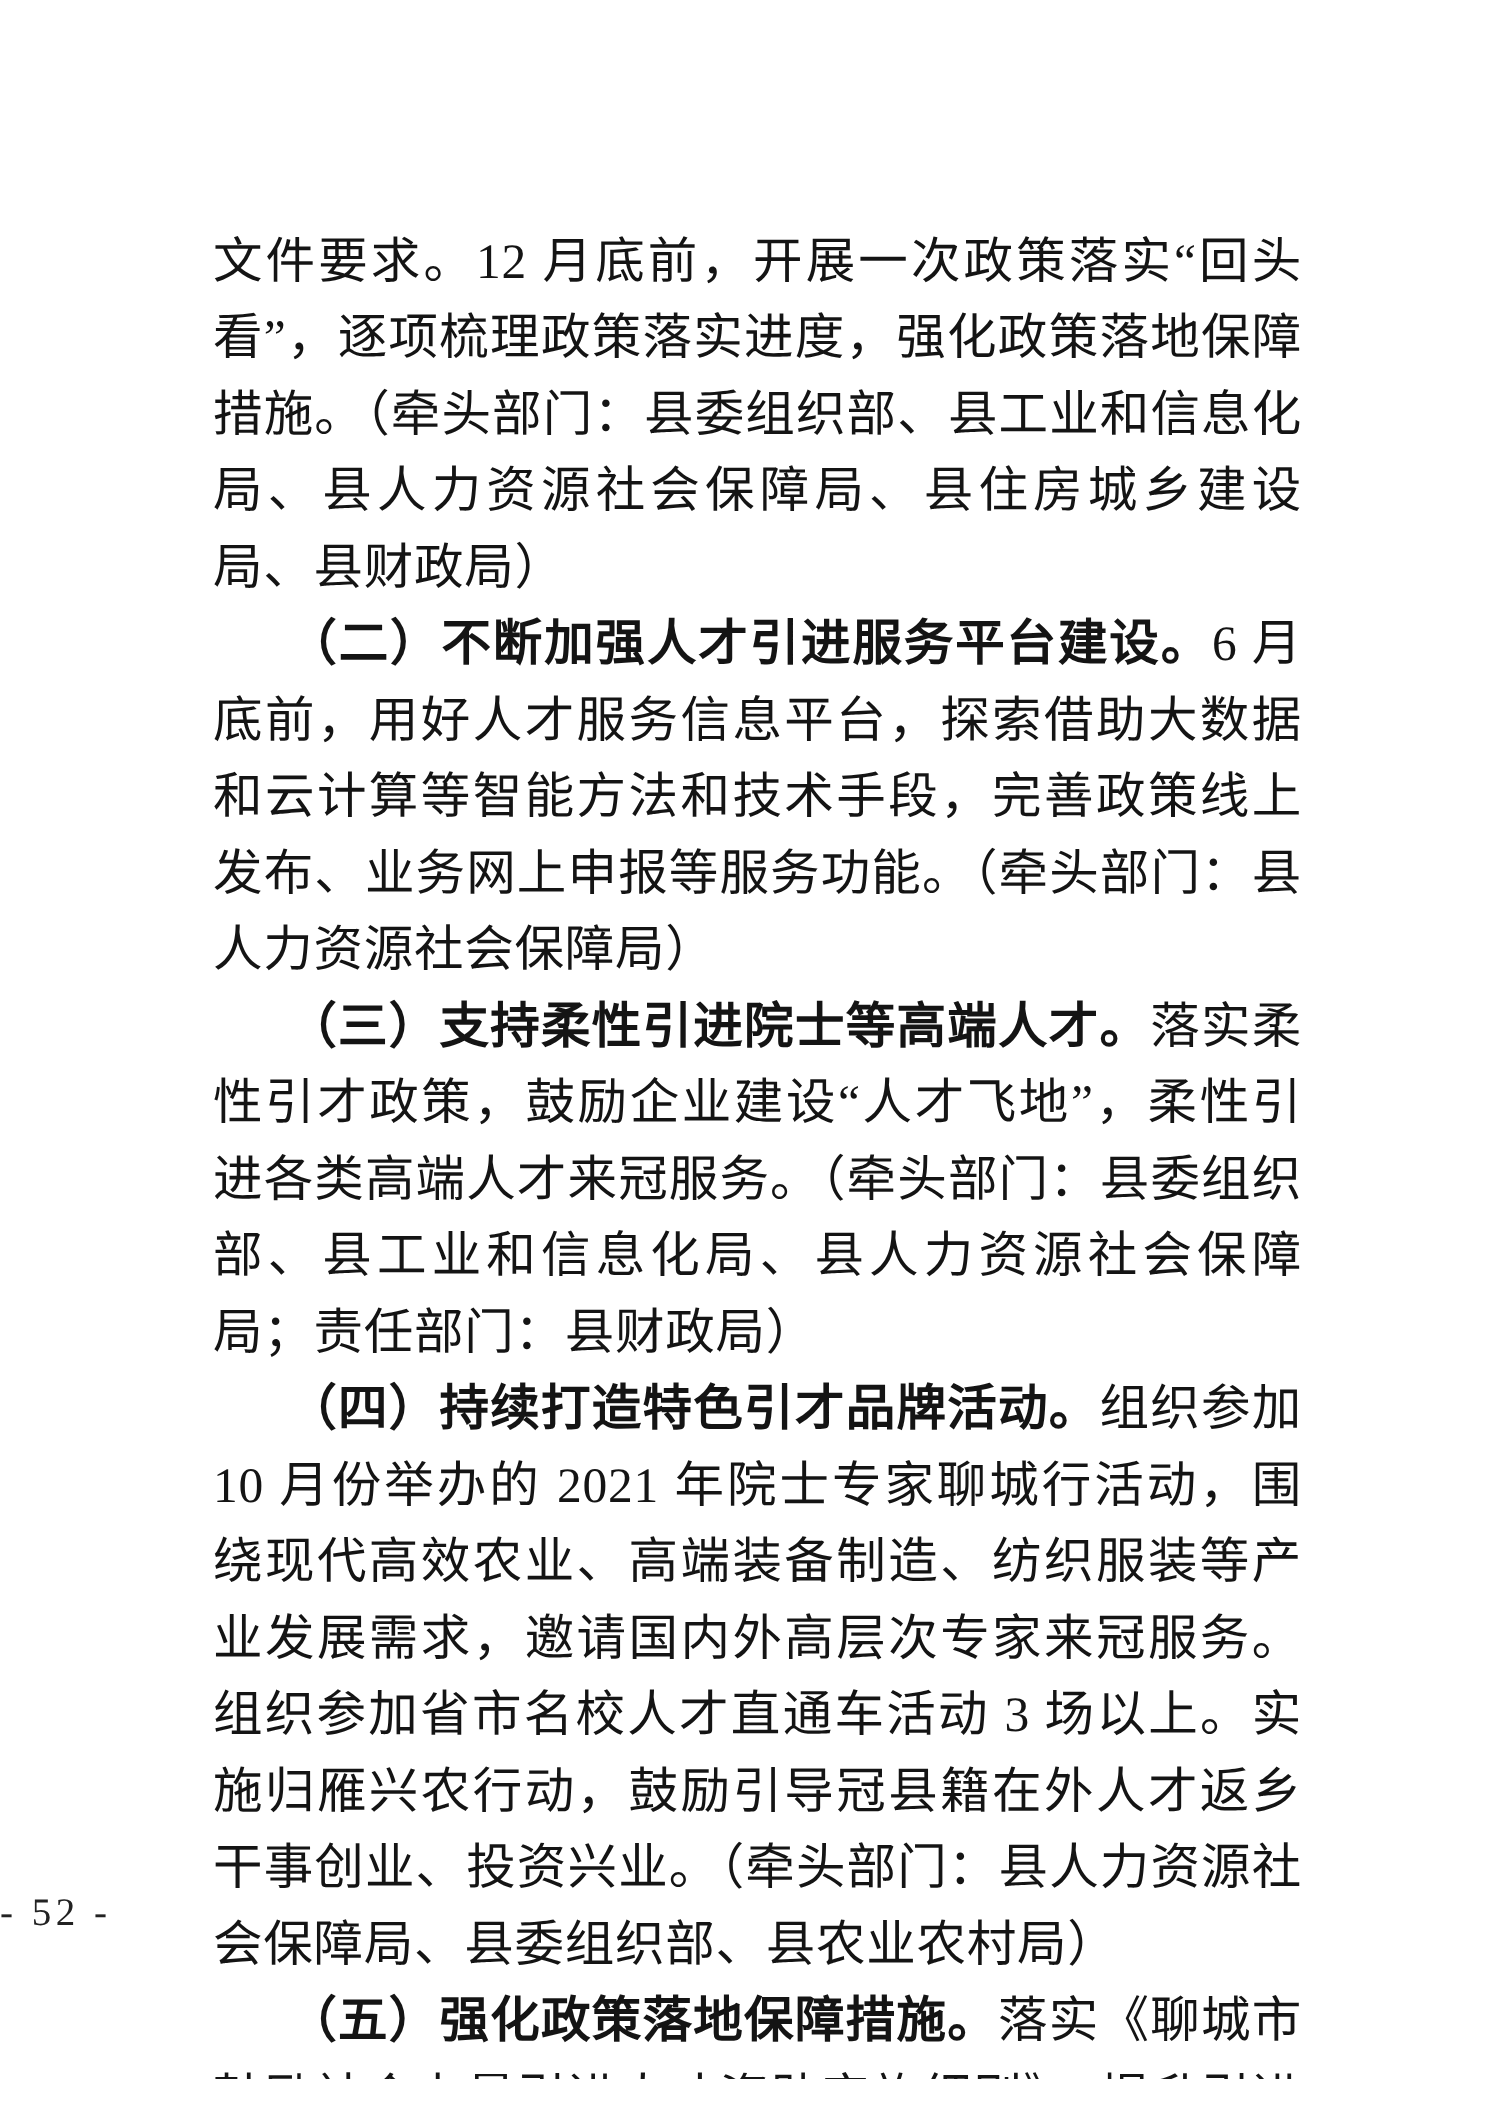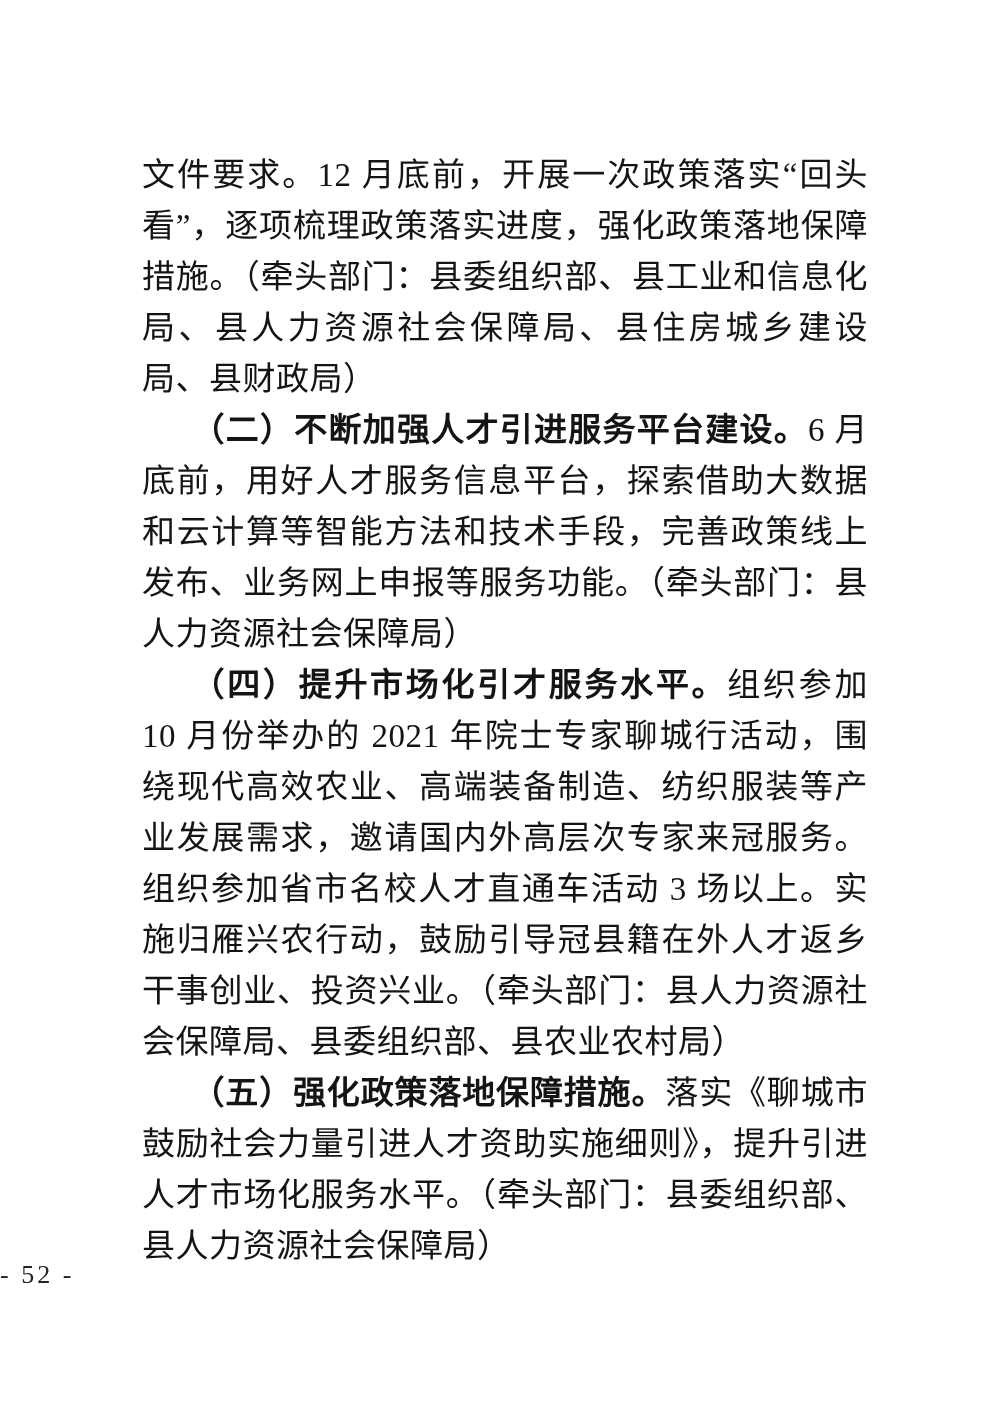--- a/index.html
+++ b/index.html
@@ -55,21 +55,22 @@
 </head>
 <body>
 
 <div class="page">
   <div class="doc-content">
 
     <p class="para"><span class="para-text">文件要求。12 月底前，开展一次政策落实“回头看”，逐项梳理政策落实进度，强化政策落地保障措施。（牵头部门：县委组织部、县工业和信息化局、县人力资源社会保障局、县住房城乡建设局、县财政局）</span></p>
 
     <p class="para indented"><span class="para-lead">（二）不断加强人才引进服务平台建设。</span><span class="para-text">6 月底前，用好人才服务信息平台，探索借助大数据和云计算等智能方法和技术手段，完善政策线上发布、业务网上申报等服务功能。（牵头部门：县人力资源社会保障局）</span></p>
 
+    <p class="para indented"><span class="para-lead">（三）支持柔性引进院士等高端人才。</span><span class="para-text">落实柔性引才政策，鼓励企业建设“人才飞地”，柔性引进各类高端人才来冠服务。（牵头部门：县委组织部、县工业和信息化局、县人力资源社会保障局；责任部门：县财政局）</span></p>
 
-    <p class="para indented"><span class="para-lead">（四）提升市场化引才服务水平。</span><span class="para-text">组织参加 10 月份举办的 2021 年院士专家聊城行活动，围绕现代高效农业、高端装备制造、纺织服装等产业发展需求，邀请国内外高层次专家来冠服务。组织参加省市名校人才直通车活动 3 场以上。实施归雁兴农行动，鼓励引导冠县籍在外人才返乡干事创业、投资兴业。（牵头部门：县人力资源社会保障局、县委组织部、县农业农村局）</span></p>
+    <p class="para indented"><span class="para-lead">（四）持续打造特色引才品牌活动。</span><span class="para-text">组织参加 10 月份举办的 2021 年院士专家聊城行活动，围绕现代高效农业、高端装备制造、纺织服装等产业发展需求，邀请国内外高层次专家来冠服务。组织参加省市名校人才直通车活动 3 场以上。实施归雁兴农行动，鼓励引导冠县籍在外人才返乡干事创业、投资兴业。（牵头部门：县人力资源社会保障局、县委组织部、县农业农村局）</span></p>
 
     <p class="para indented"><span class="para-lead">（五）强化政策落地保障措施。</span><span class="para-text">落实《聊城市鼓励社会力量引进人才资助实施细则》，提升引进人才市场化服务水平。（牵头部门：县委组织部、县人力资源社会保障局）</span></p>
 
   </div>
 
   <div class="page-number">- 52 -</div>
 </div>
 
 </body></html>

